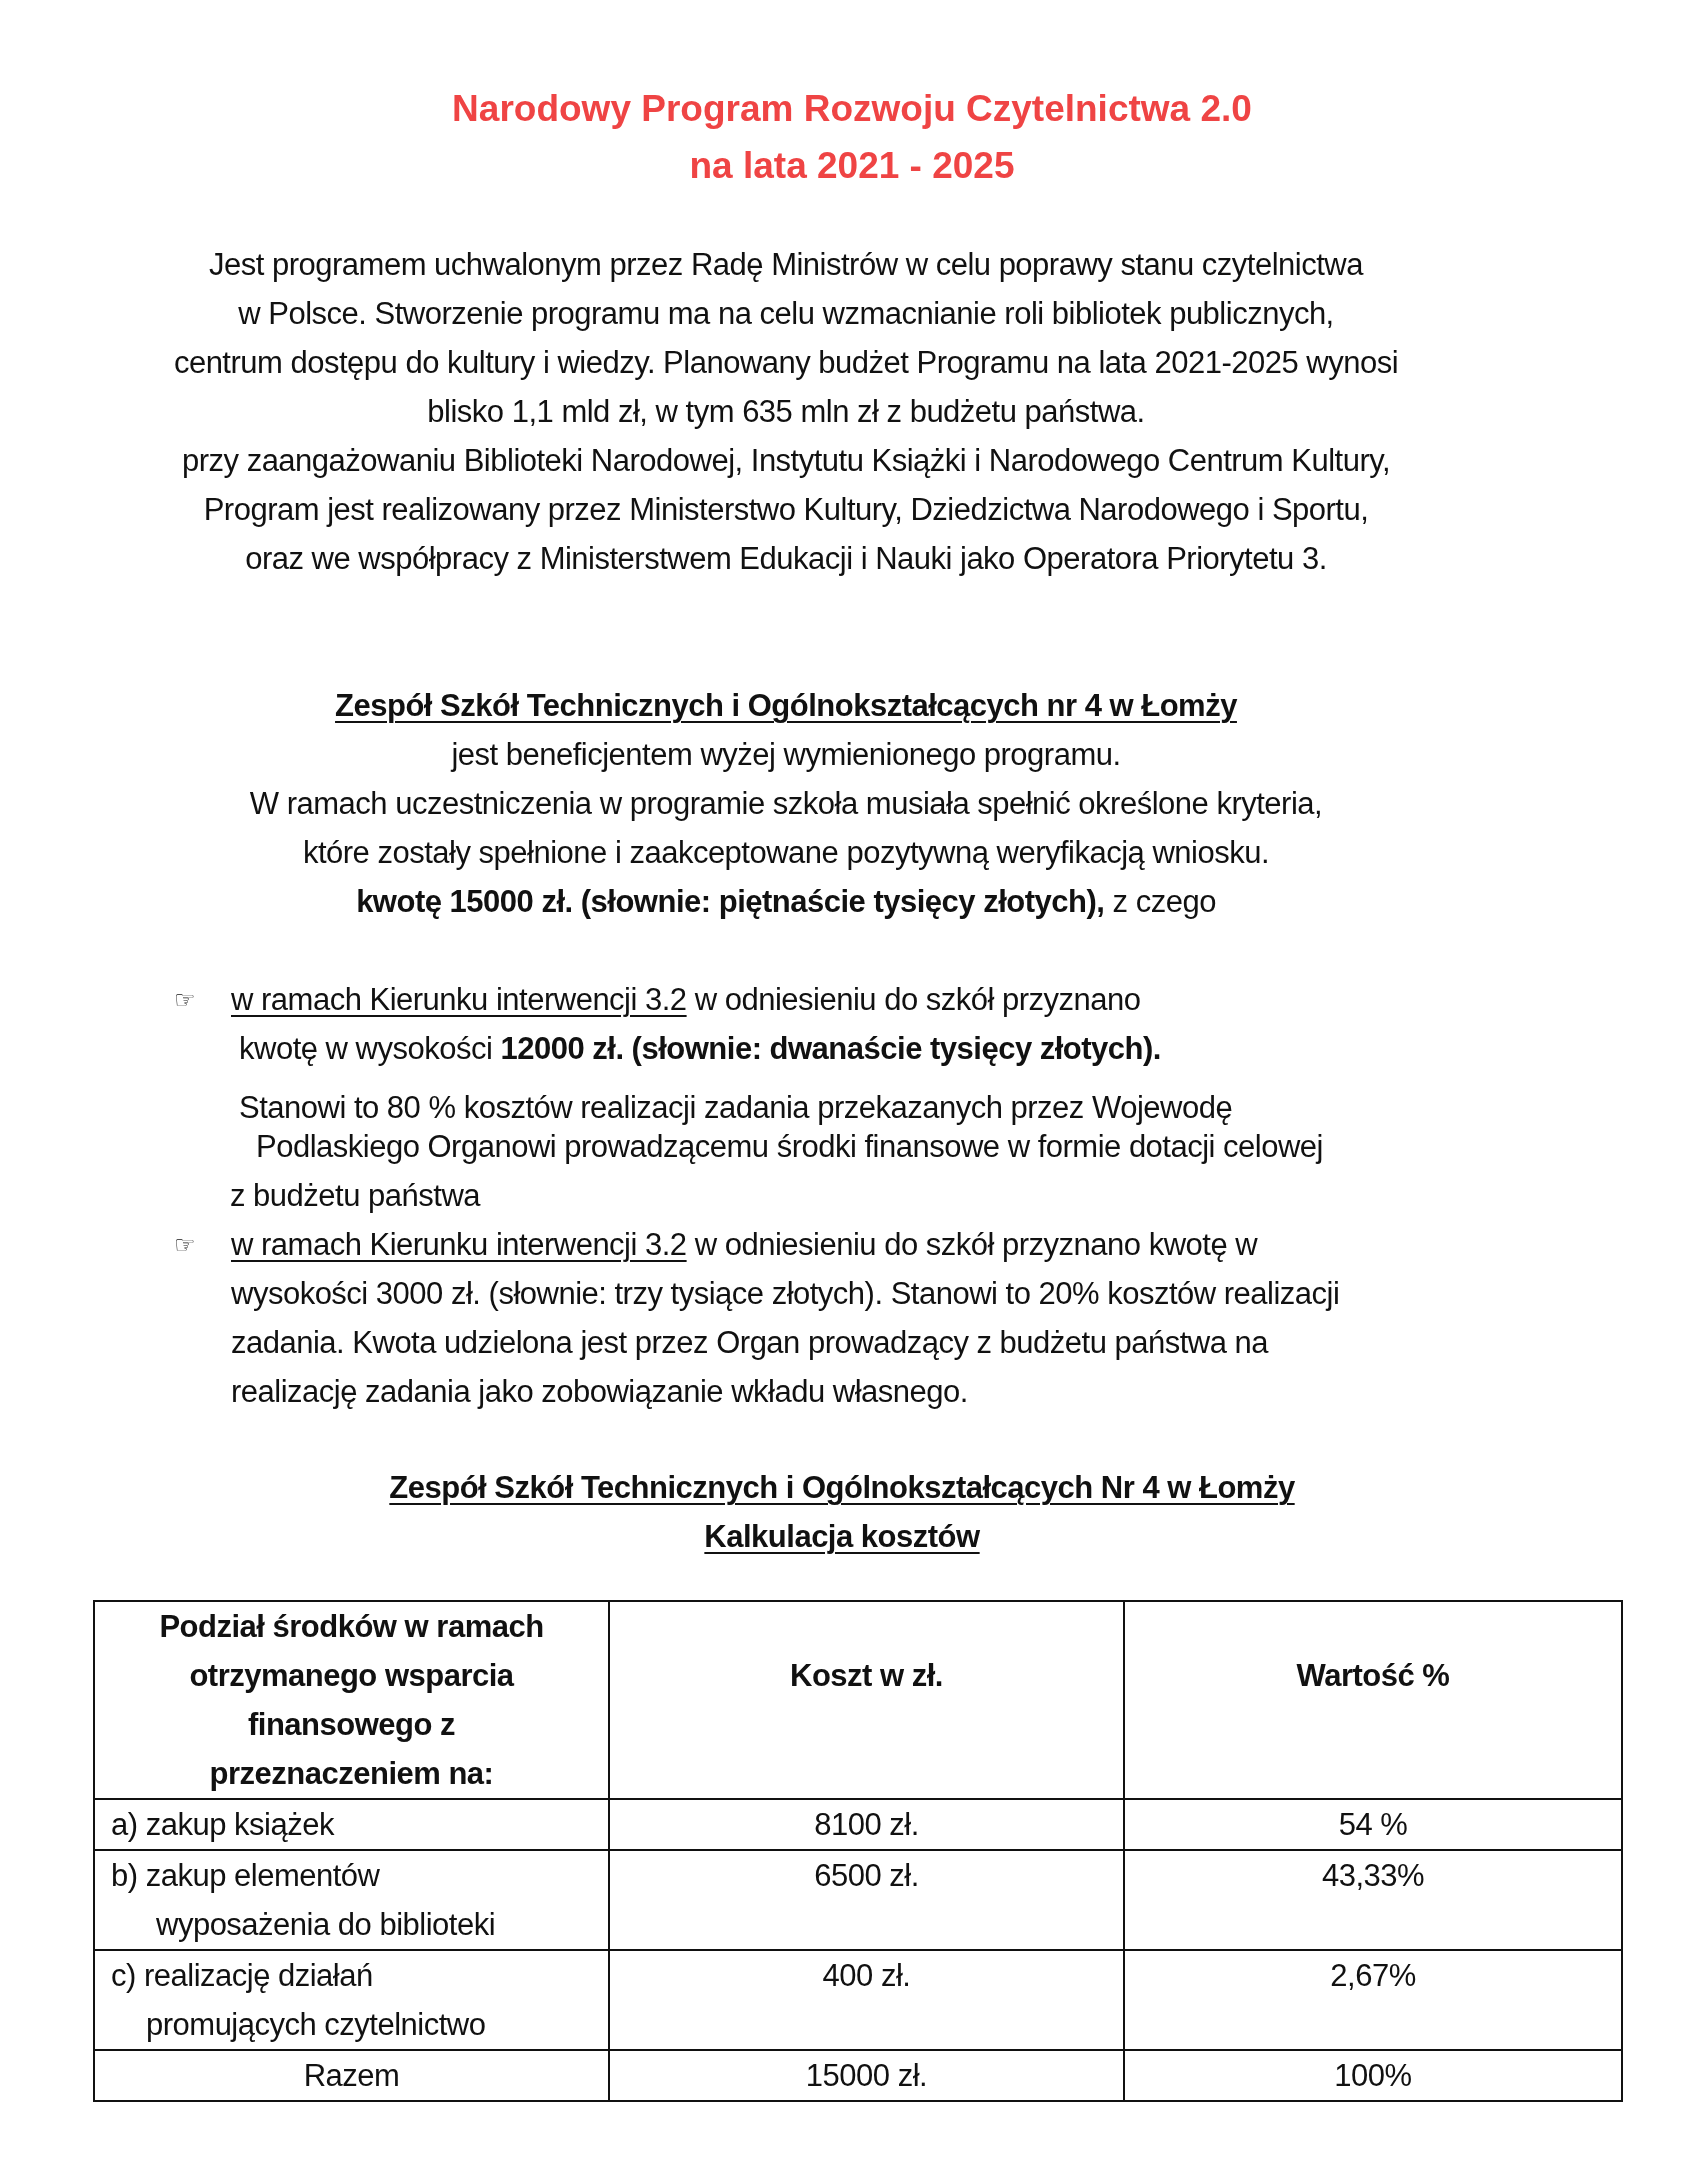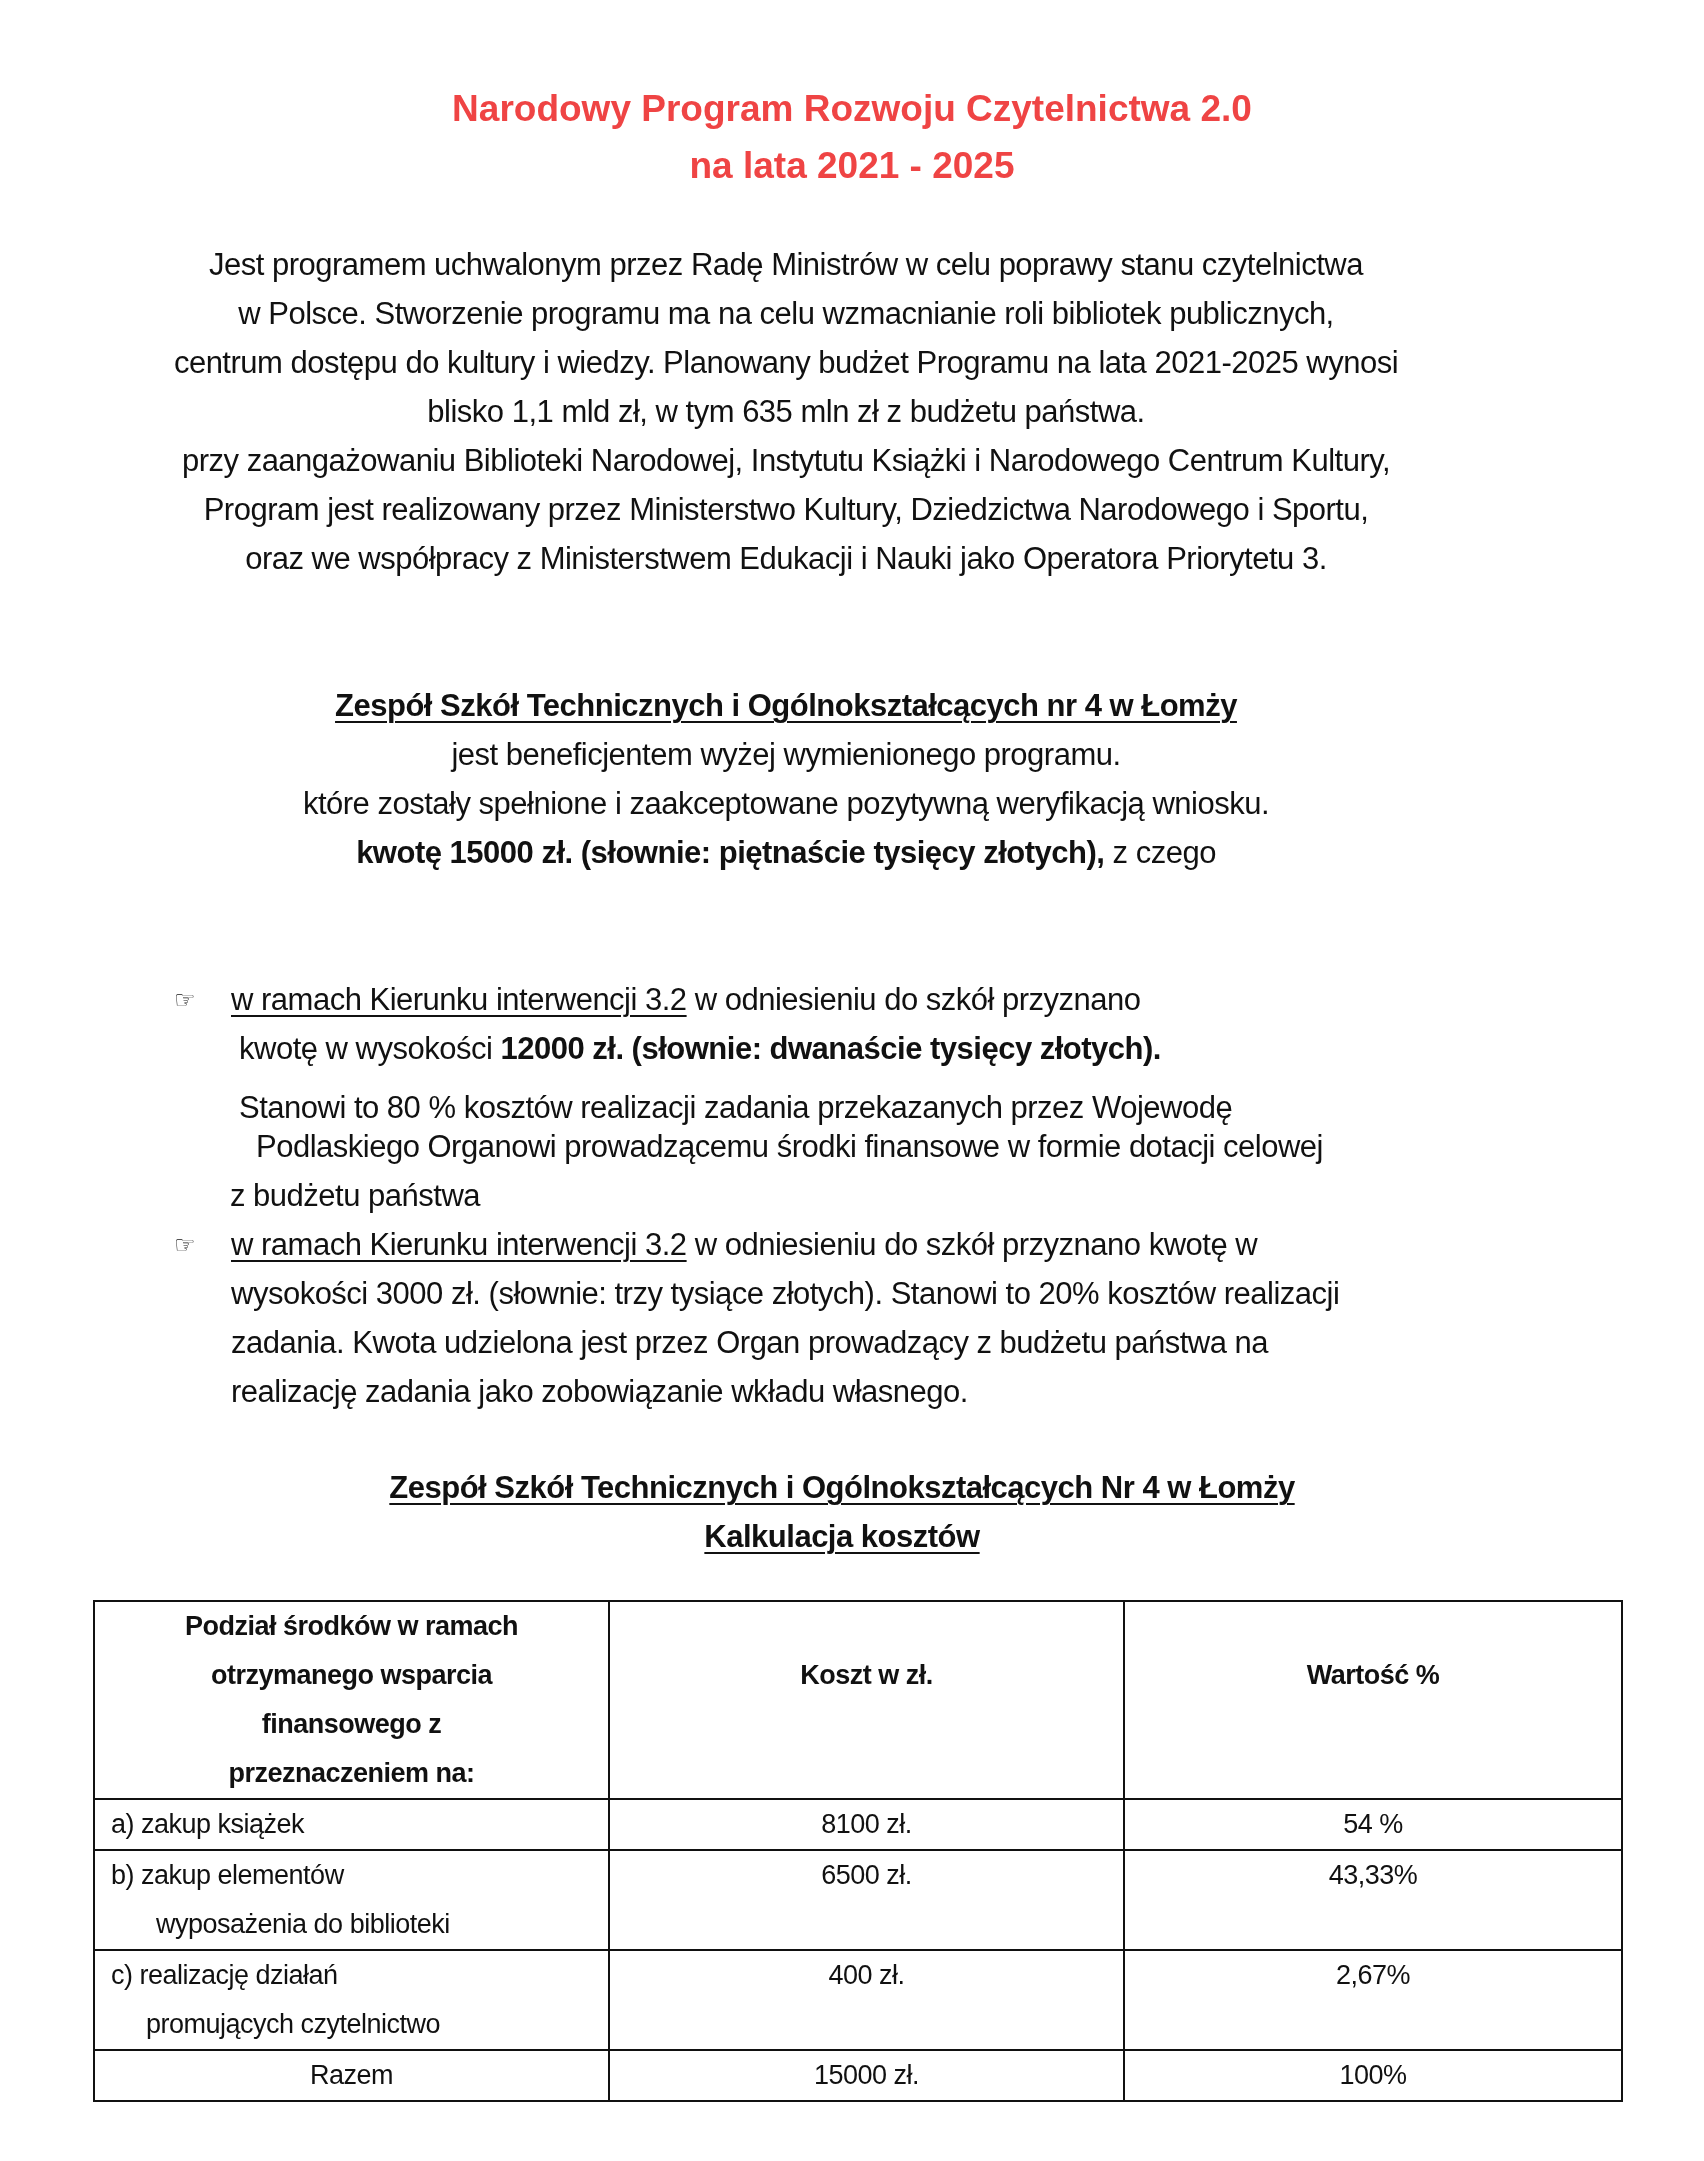--- a/index.html
+++ b/index.html
@@ -9,21 +9,21 @@
            font-weight:bold; font-size:37px; color:#ef4444; line-height:57px; top:80px; }
   .center-block { position:absolute; left:0; width:1572px; text-align:center;
                   font-size:31px; line-height:49px; letter-spacing:-0.5px; }
   .line { display:block; white-space:nowrap; }
   .b { font-weight:bold; }
   .u { text-decoration:underline; text-decoration-thickness:2.4px; text-underline-offset:4.8px; }
   .bullets { position:absolute; left:0; width:1704px; font-size:31px; line-height:49px; letter-spacing:-0.5px; }
   .bline { position:absolute; white-space:nowrap; }
   .hand { position:absolute; font-size:24px; line-height:49px; }
   table.cost { position:absolute; left:93px; top:1600px; width:1530px;
-               border-collapse:collapse; font-size:27px; letter-spacing:-0.5px;padding-left:46px; }
+               border-collapse:collapse; font-size:31px; letter-spacing:-0.5px;padding-left:46px; }
   table.cost td, table.cost th { border:2px solid #111; vertical-align:top; padding:0 16px; line-height:49px; }
   table.cost th { font-weight:bold; text-align:center; vertical-align:middle; }
   table.cost .c1 { width:481px; }
   table.cost .c2 { width:481px; text-align:center; }
   table.cost .c3 { text-align:center; }
   .indent { padding-left:45px; display:block; }
   .indent2 { padding-left:35px; display:block; }
 </style>
 </head>
 <body>
@@ -39,20 +39,21 @@
   <span class="line">centrum dostępu do kultury i wiedzy. Planowany budżet Programu na lata 2021-2025 wynosi</span>
   <span class="line">blisko 1,1 mld zł, w tym 635 mln zł z budżetu państwa.</span>
   <span class="line">przy zaangażowaniu Biblioteki Narodowej, Instytutu Książki i Narodowego Centrum Kultury,</span>
   <span class="line">Program jest realizowany przez Ministerstwo Kultury, Dziedzictwa Narodowego i Sportu,</span>
   <span class="line">oraz we współpracy z Ministerstwem Edukacji i Nauki jako Operatora Priorytetu 3.</span>
 </div>
 
 <div class="center-block" style="top:681px;">
   <span class="line"><span class="b u">Zespół Szkół Technicznych i Ogólnokształcących nr 4 w Łomży</span></span>
   <span class="line">jest beneficjentem wyżej wymienionego programu.</span>
+  <span class="line">W ramach uczestniczenia w programie szkoła musiała spełnić określone kryteria,</span>
   <span class="line">które zostały spełnione i zaakceptowane pozytywną weryfikacją wniosku.</span>
   <span class="line"><span class="b">kwotę 15000 zł. (słownie: piętnaście tysięcy złotych),</span><span> z czego</span></span>
 </div>
 
 <div class="bullets" style="top:975px;">
   <span class="hand" style="left:174px; top:0;">☞</span>
   <span class="bline" style="left:231px; top:0;"><span class="u">w ramach Kierunku interwencji 3.2</span><span> w odniesieniu do szkół  przyznano</span></span>
   <span class="bline" style="left:239px; top:49px;"><span>kwotę  w wysokości </span><span class="b">12000 zł. (słownie: dwanaście tysięcy złotych).</span></span>
   <span class="bline" style="left:239px; top:108px;">Stanowi to 80 % kosztów realizacji zadania przekazanych przez Wojewodę</span>
   <span class="bline" style="left:256px; top:147px;text-align:center;">Podlaskiego Organowi prowadzącemu środki finansowe w formie dotacji celowej</span>

